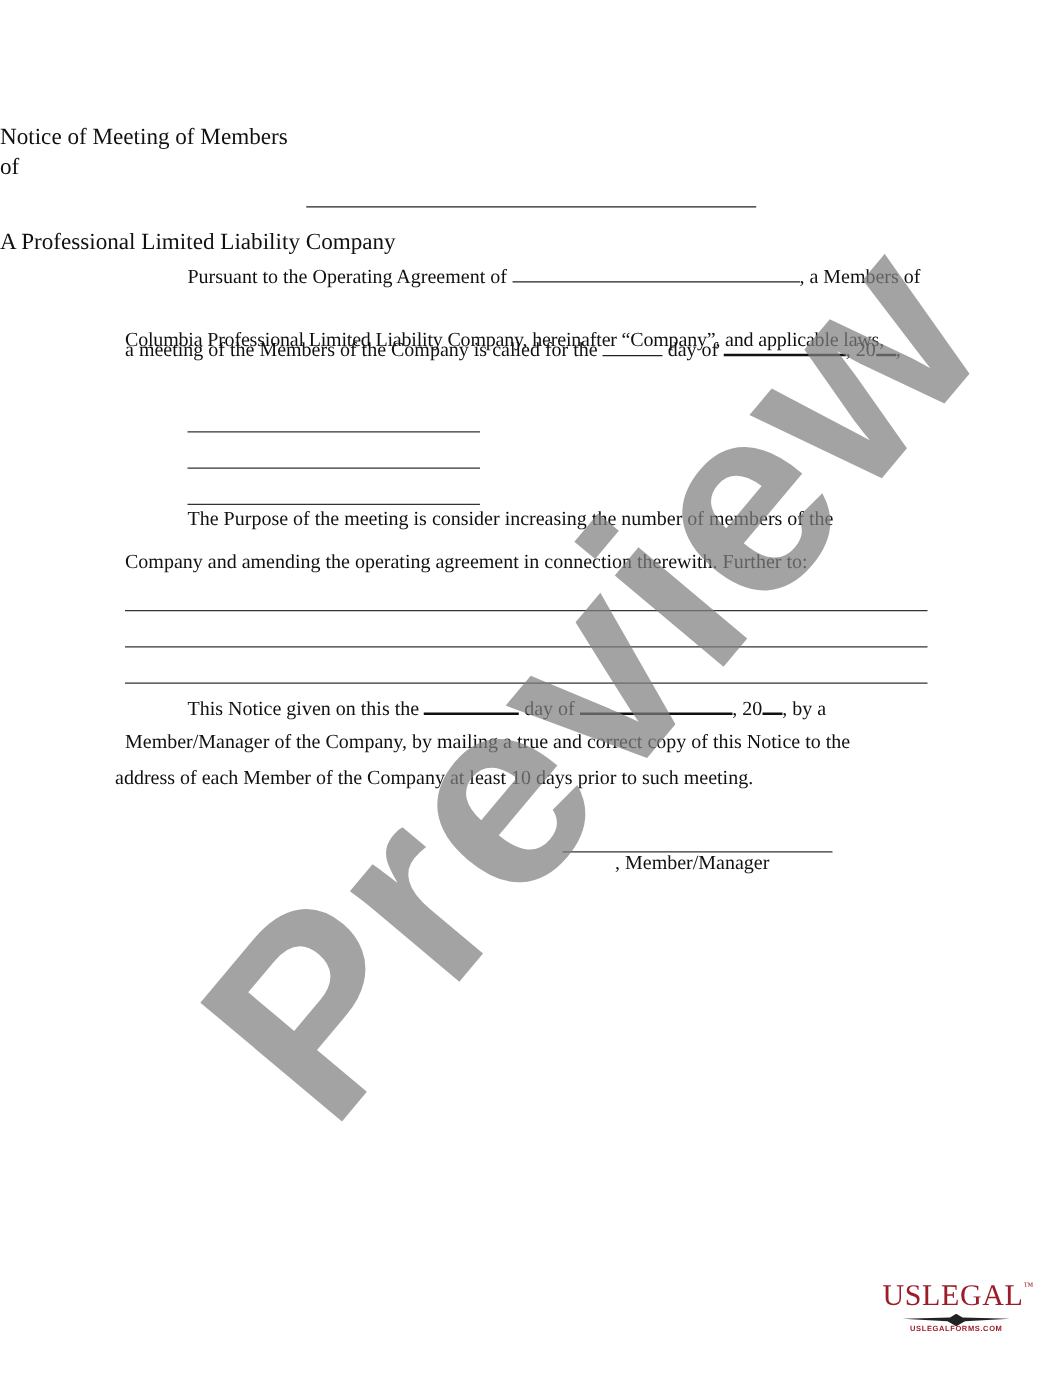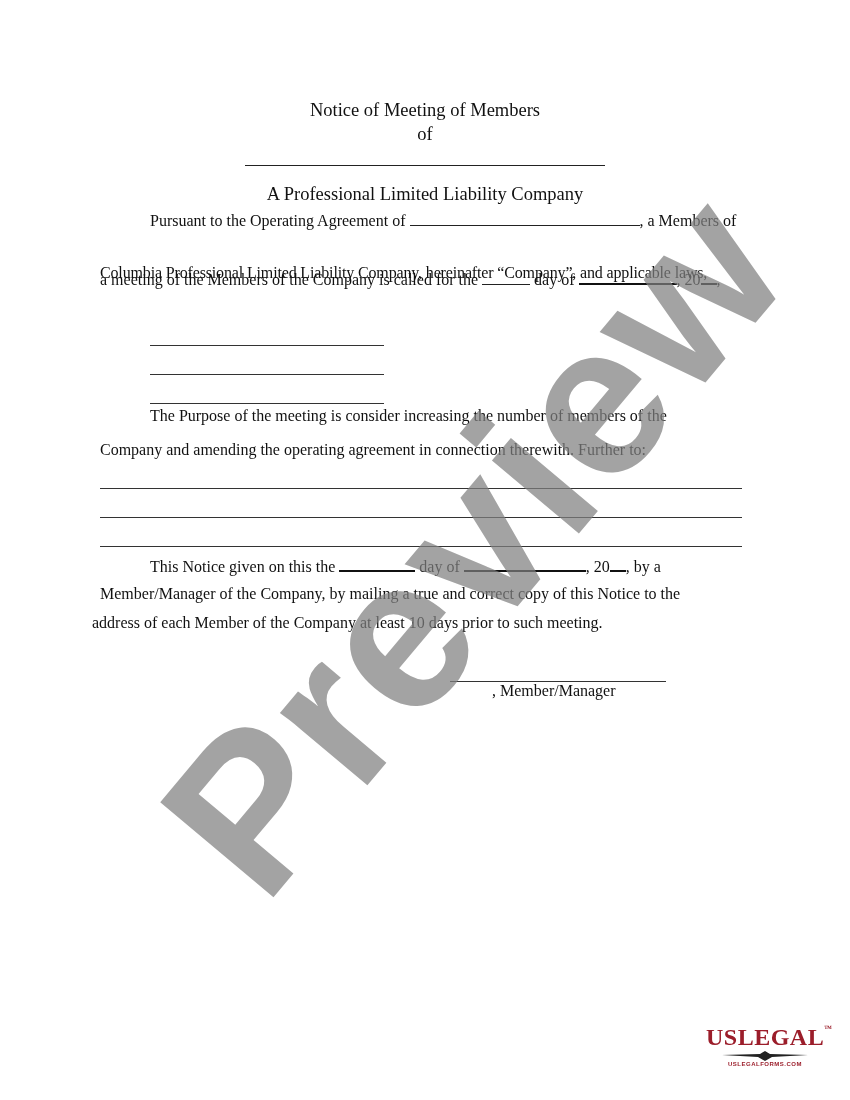--- a/index.html
+++ b/index.html
@@ -1,35 +1,35 @@
 <!DOCTYPE html>
 <html><head>
 <meta charset="utf-8">
 <style>
   html, body { margin: 0; padding: 0; background: #ffffff; }
   body { width: 850px; height: 1100px; position: relative; overflow: hidden;
          font-family: "Liberation Serif", serif; color: #111; }
   .page { position: absolute; inset: 0; }
-  .title { position: absolute; left: 0; width: 850px; text-align: center; font-size: 18.5px; }
+  .title { position: absolute; left: 0; width: 850px; text-align: left; font-size: 18.5px; }
   .t1 { top: 100px; }
   .t2 { top: 124px; }
   .tline { position: absolute; left: 245px; width: 360px; top: 165px; border-top: 1px solid #222; }
   .t3 { top: 168px; margin-top: 16px; }
   .line { position: absolute; font-size: 16px; white-space: nowrap; }
   .ind { display: inline-block; width: 50px; }
   .blank { display: inline-block; border-bottom: 1px solid #222; height: 14px; vertical-align: baseline; }
   .blank.bold { border-bottom: 2px solid #111; }
   .addr { position: absolute; left: 150px; width: 234px; border-top: 1px solid #333; }
   .full { position: absolute; left: 100px; width: 642px; border-top: 1px solid #333; }
   .sigline { position: absolute; left: 450px; width: 216px; top: 681px; border-top: 1px solid #333; }
   .watermark { position: absolute; left: 60px; top: 420px; transform: rotate(-50deg);
                transform-origin: center; font-family: "Liberation Sans", sans-serif; font-weight: bold;
                font-size: 215px; color: rgba(128,128,128,0.72); letter-spacing: 2px; pointer-events: none; }
   .logo { position: absolute; left: 706px; top: 1024px; width: 118px; text-align: center; }
-  .logo-main { font-family: "Liberation Serif", serif; font-size: 24px; color: #9b1d2a; letter-spacing: 0.5px; font-weight: bold; }
+  .logo-main { font-family: "Liberation Serif", serif; font-size: 24px; color: #9b1d2a; letter-spacing: 0.5px; }
   .logo-main .tm { font-size: 8px; vertical-align: top; }
   .logo-wing { display: block; margin: 0 auto; }
   .logo-url { font-family: "Liberation Sans", sans-serif; font-size: 6px; color: #9b1d2a; font-weight: bold; letter-spacing: 0.5px; }
 </style>
 </head>
 <body>
 
 <div class="page">
 
   <div class="title t1">Notice of Meeting of Members</div>

